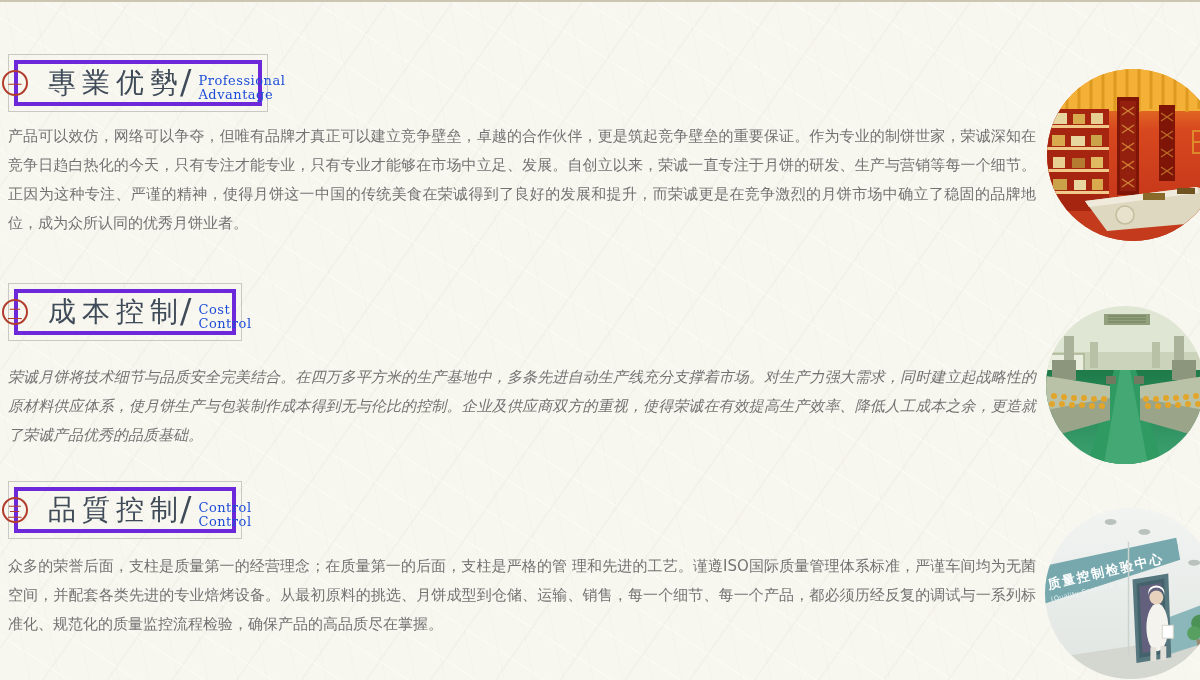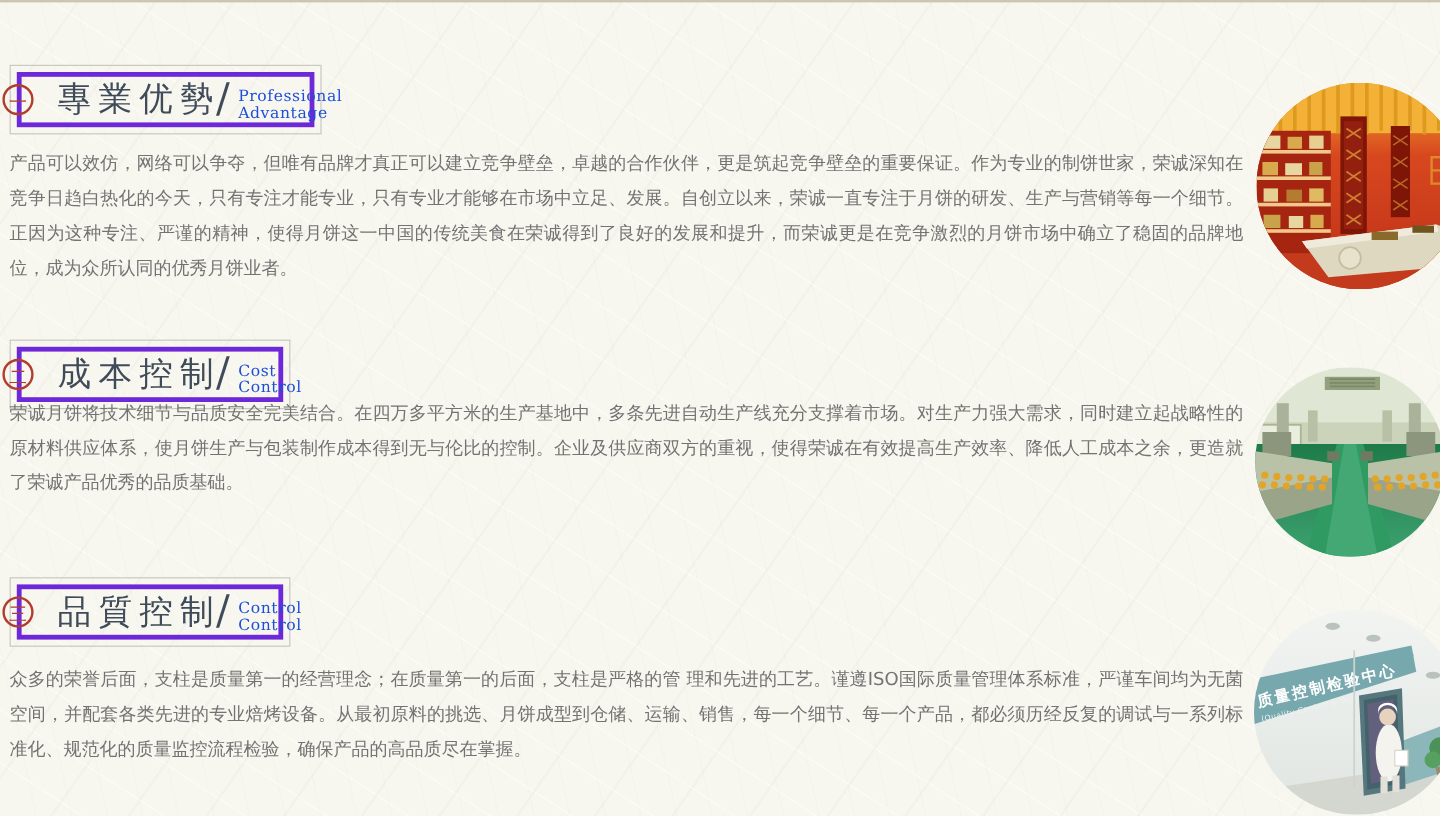--- a/index.html
+++ b/index.html
@@ -78,21 +78,21 @@
   .para {
     position: absolute;
     left: 8px;
     width: 1028px;
     font-size: 15px;
     line-height: 29px;
     color: #737373;
     text-align: justify;
   }
   .para1 { top: 120px; }
-  .para2 { top: 328px; }
+  .para2 { top: 361px; font-style: italic; }
   .para3 { top: 550px; }
 
   
   .photo {
     position: absolute;
     border-radius: 50%;
     overflow: hidden;
   }
   .photo svg { display: block; width: 100%; height: 100%; }
   .photo1 { left: 1047px; top: 67px;  width: 172px; height: 172px; }

